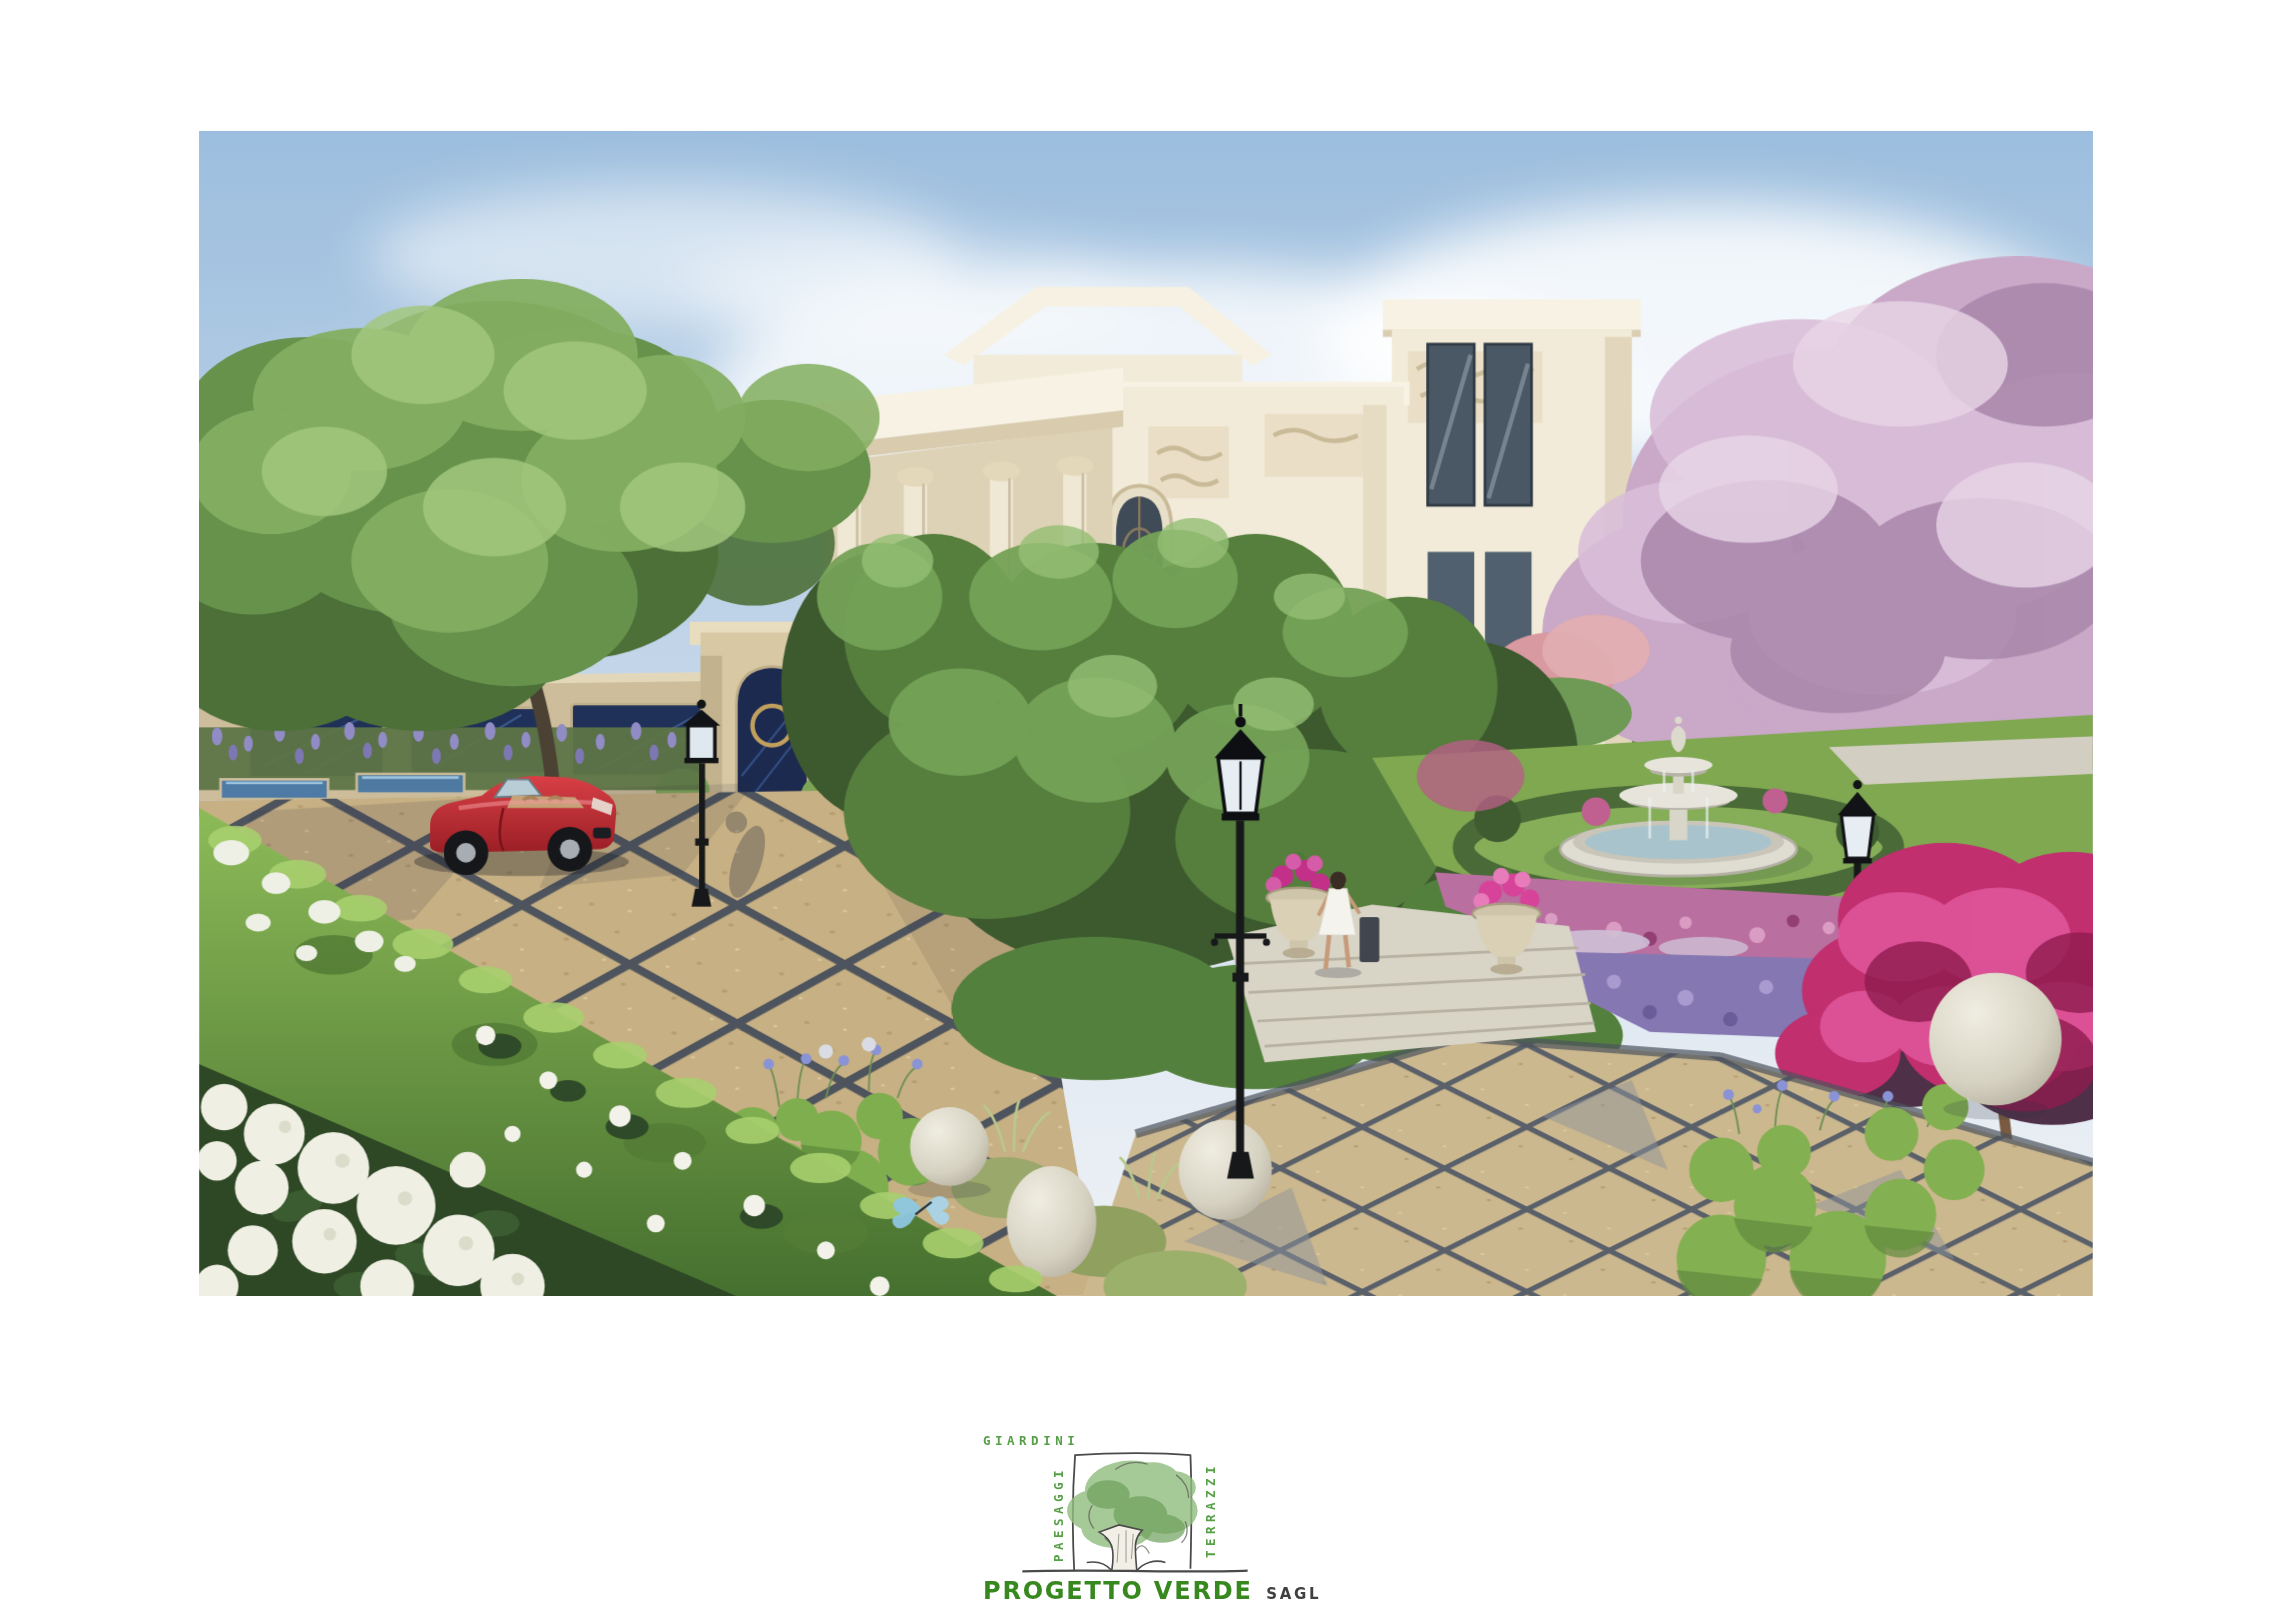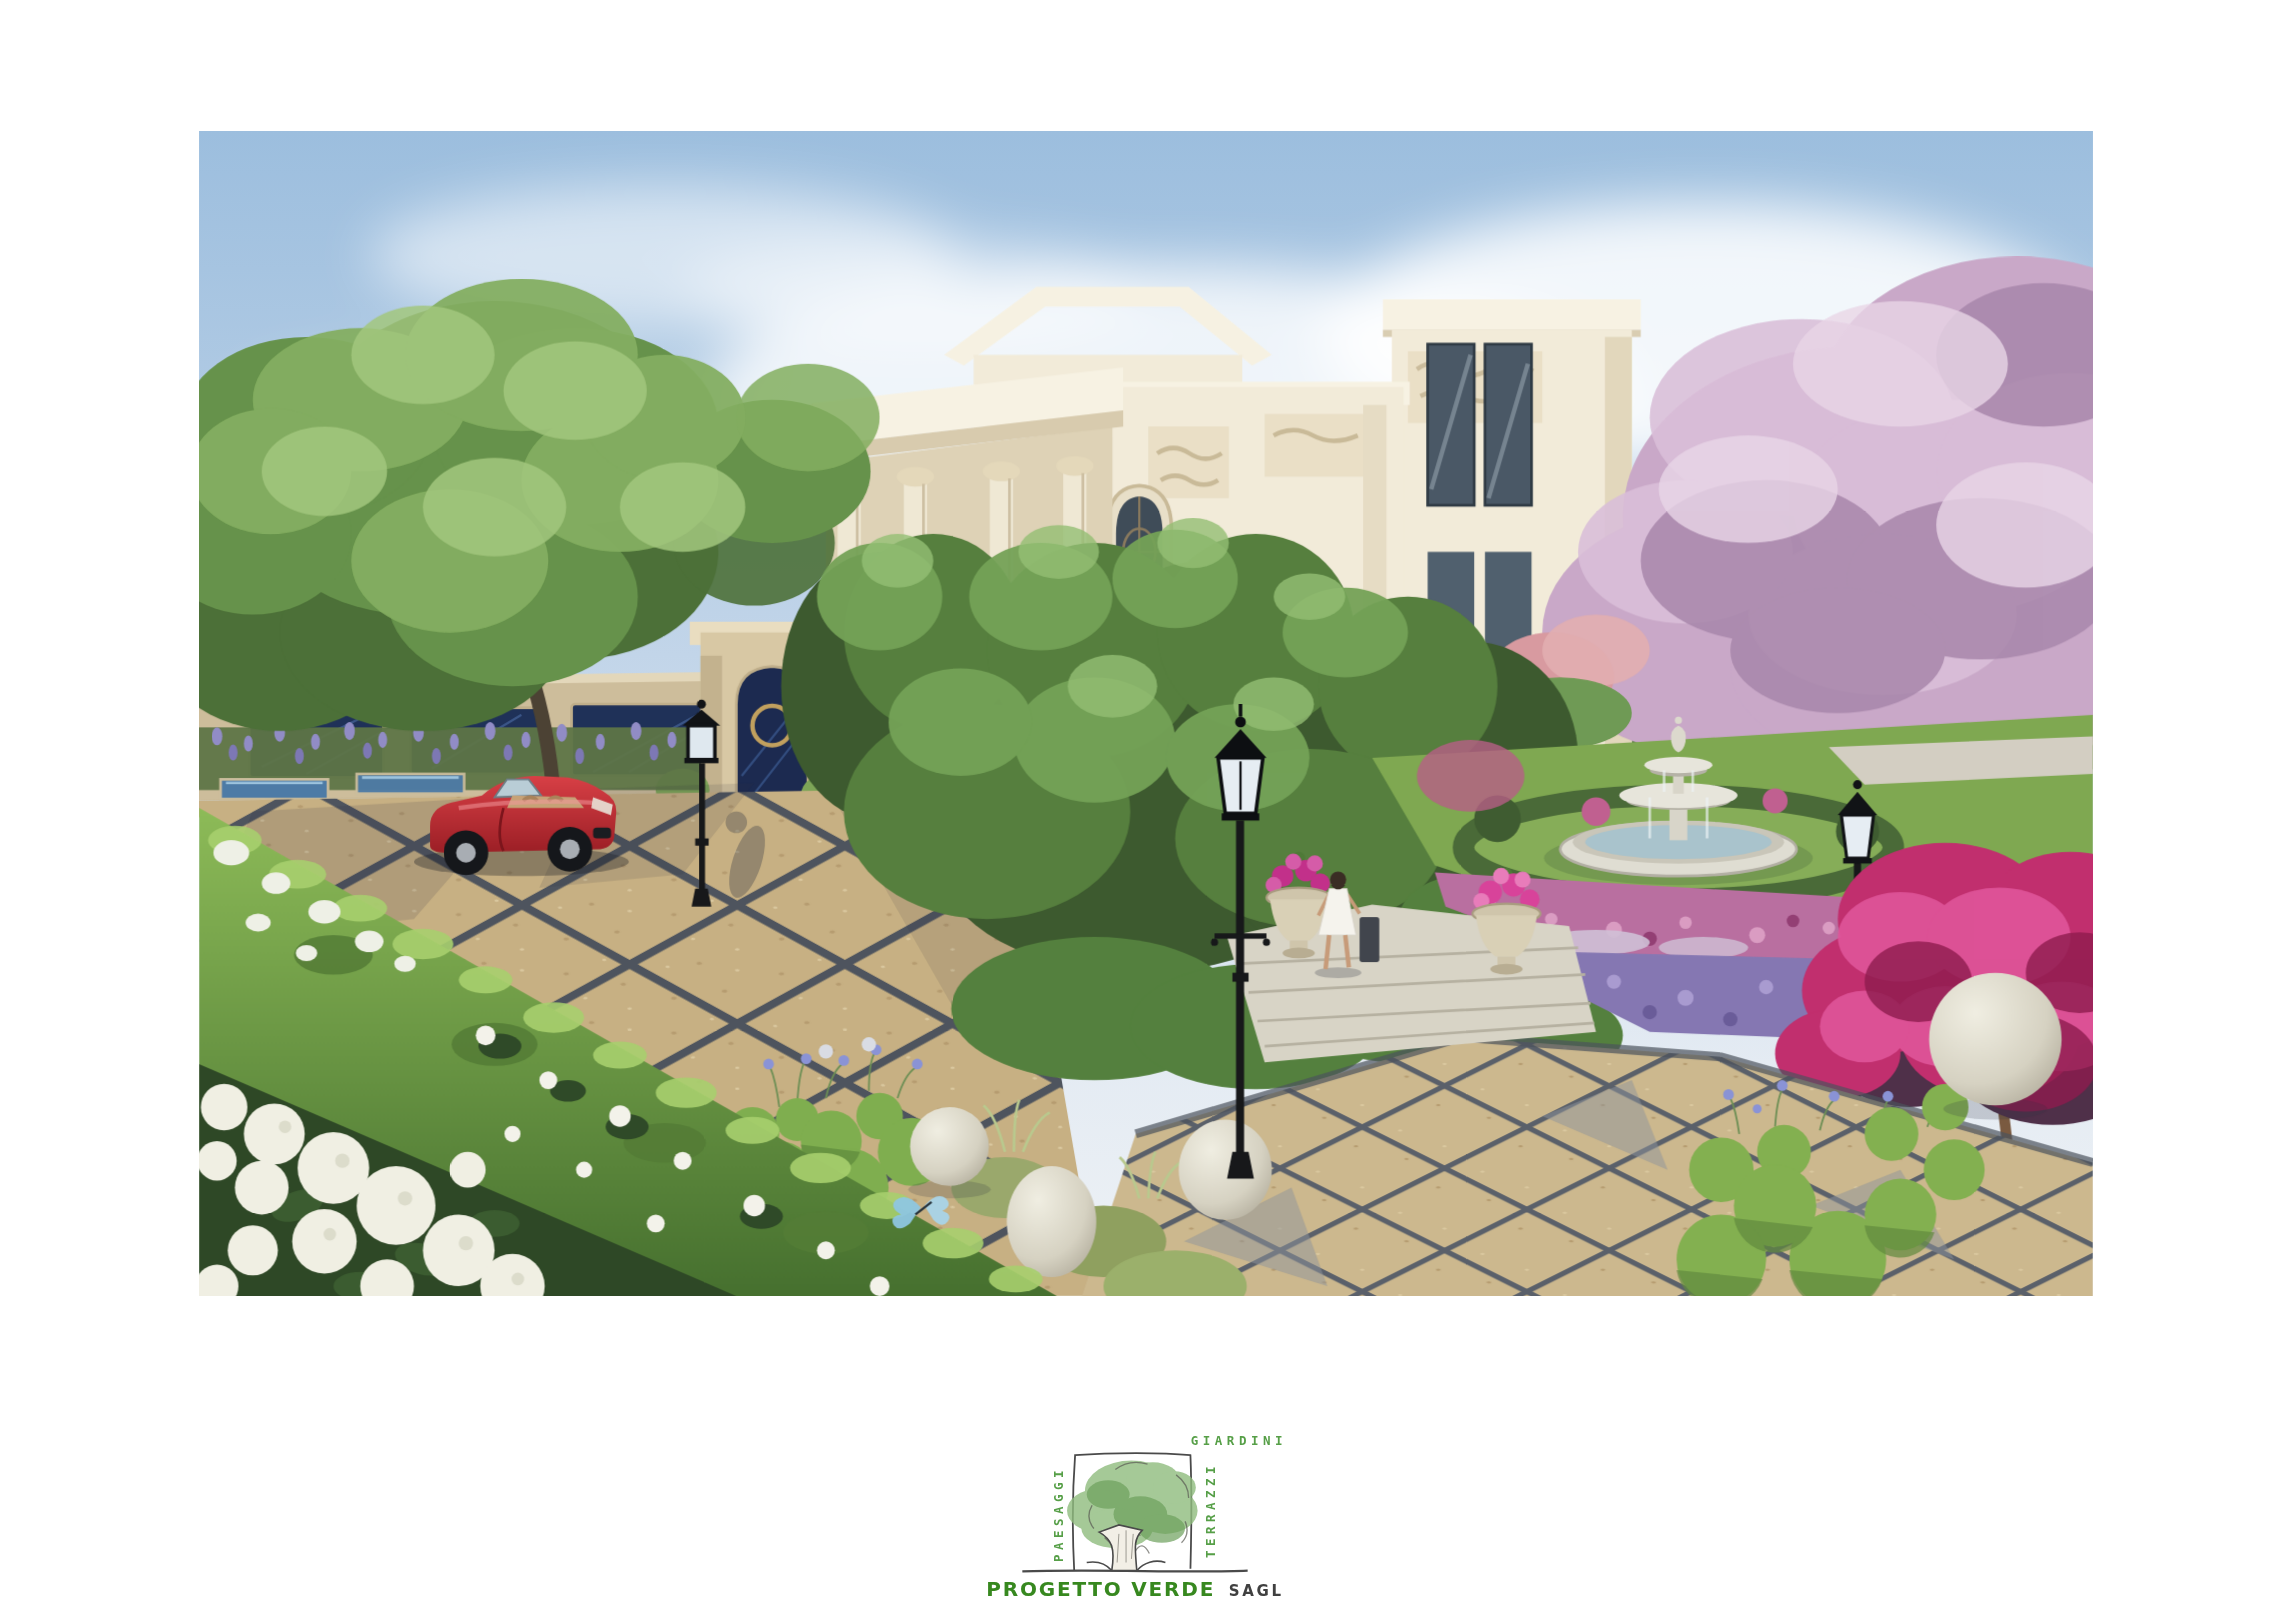--- a/index.html
+++ b/index.html
@@ -5,25 +5,25 @@
   html,body{margin:0;padding:0;background:#ffffff;}
   .board{position:relative;width:2293px;height:1621px;background:#ffffff;overflow:hidden;
          font-family:"DejaVu Sans", sans-serif;}
   .render-panel{position:absolute;left:199px;top:131px;width:1894px;height:1165px;overflow:hidden;}
   .render-panel svg{display:block;width:100%;height:100%;}
   
   .logo{position:absolute;left:983px;top:1428px;width:304px;height:193px;}
   .logo svg{position:absolute;left:0;top:0;}
   .logo-label{position:absolute;color:#569f47;font-family:"DejaVu Sans Mono", monospace;
               font-weight:700;font-size:12.5px;letter-spacing:4.5px;white-space:nowrap;}
-  .logo-top{top:5.4px;left:0;width:100%;text-align:right;}
+  .logo-top{top:5.4px;left:0;width:100%;text-align:left;}
   .logo-left{left:75px;top:86px;transform:translate(-50%,-50%) rotate(-90deg);}
   .logo-right{left:227px;top:82px;transform:translate(-50%,-50%) rotate(-90deg);}
   .logo-company-line{position:absolute;top:149px;left:0;width:100%;text-align:center;white-space:nowrap;}
-  .logo-company{color:#37881f;font-weight:bold;font-size:20px;letter-spacing:1.8px;text-align:right;}
+  .logo-company{color:#37881f;font-weight:bold;font-size:24px;letter-spacing:1.8px;text-align:right;}
   .logo-suffix{color:#404040;font-weight:bold;font-size:15px;letter-spacing:2.7px;margin-left:9px;}
 </style>
 </head>
 <body>
 
 <div class="board">
 
   <div class="render-panel">
   <svg viewBox="0 0 2115 1301" xmlns="http://www.w3.org/2000/svg">
     <defs>

